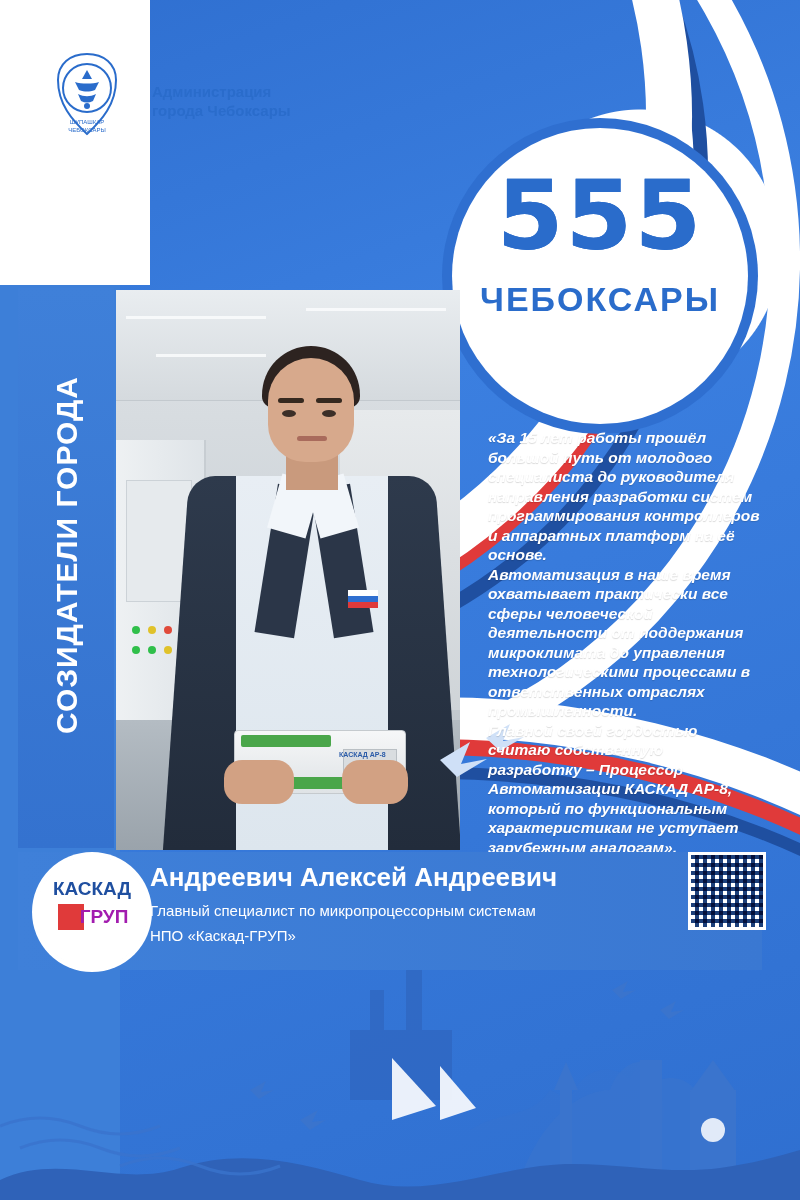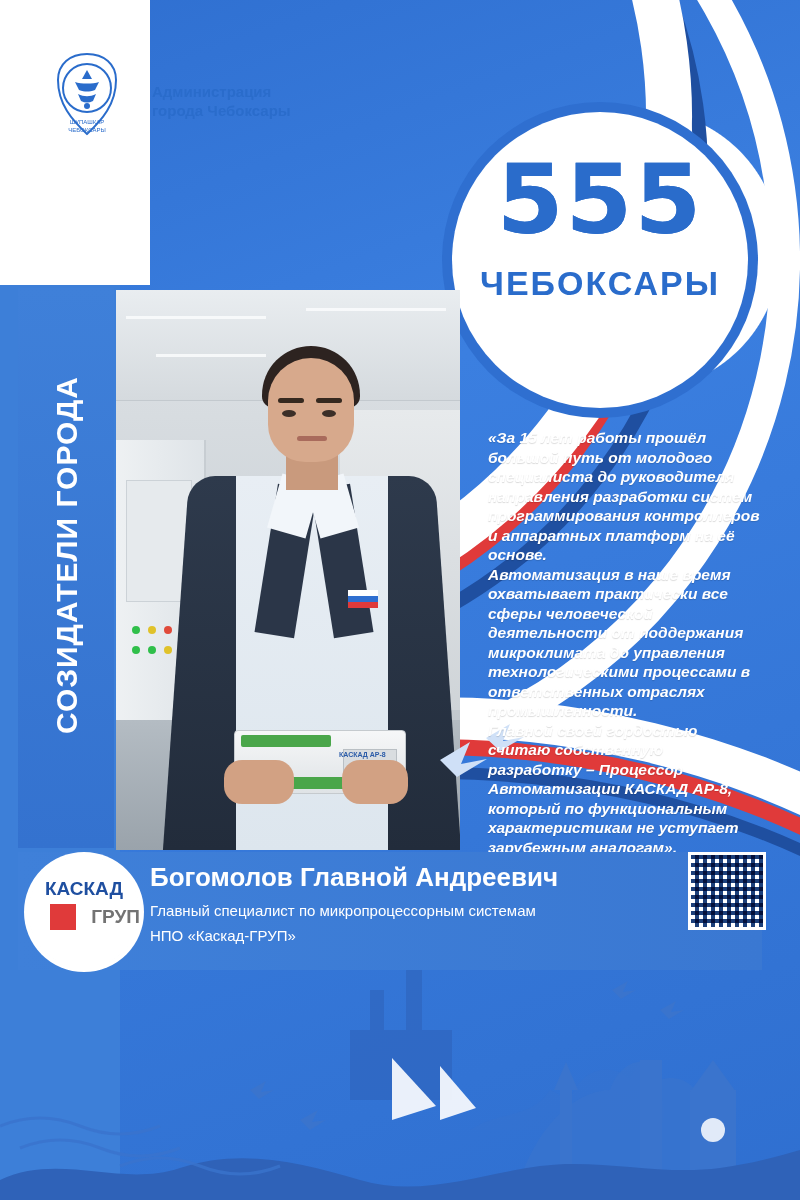--- a/index.html
+++ b/index.html
@@ -121,21 +121,21 @@
     width: 170px;
     color: #2a6ccb;
     font-size: 15px;
     line-height: 19px;
     font-weight: 600;
   }
 
   
   .circle-555 {
     position: absolute;
-    left: 452px; top: 112px;
+    left: 452px; top: 128px;
     width: 296px; height: 296px;
     border-radius: 50%;
     background: #ffffff;
     box-shadow: 0 0 0 10px #2f6fd0;
   }
   .num-555 {
     position: absolute;
     left: 0; top: 38px;
     width: 296px;
     text-align: center;
@@ -331,36 +331,36 @@
 
   
   .name-strip {
     position: absolute;
     left: 18px; top: 852px;
     width: 744px; height: 118px;
     background: linear-gradient(90deg,#3f80d9,#3a78d2);
   }
   .logo-circle {
     position: absolute;
-    left: 28px; top: 856px;
+    left: 36px; top: 856px;
     width: 112px; height: 112px;
     border-radius: 50%;
     background: #ffffff;
     box-shadow: 0 0 0 4px #ffffff;
   }
   .logo-text-top {
     position:absolute; left:0; top:22px; width:112px; text-align:center;
     color:#1f4fa0; font-weight:700; font-size:19px; letter-spacing:0;
   }
   .logo-sq {
     position:absolute; left:22px; top:48px; width:26px; height:26px; background:#e03a3a;
   }
   .logo-text-bot {
-    position:absolute; left:0; top:50px; width:112px; text-align:right;
-    color:#737373; font-weight:700; font-size:19px; padding-left:24px; box-sizing:border-box;
+    position:absolute; left:0; top:50px; width:112px; text-align:center;
+    color:#a21caf; font-weight:700; font-size:19px; padding-left:24px; box-sizing:border-box;
   }
   .person-name {
     position: absolute;
     left: 150px; top: 862px;
     color: #ffffff;
     font-size: 26px;
     font-weight: 700;
   }
   .person-role {
     position: absolute;
@@ -534,18 +534,18 @@
   <div class="quote">«За 15 лет работы прошёл большой путь от молодого специалиста до руководителя направления разработки систем программирования контроллеров и аппаратных платформ на её основе.
 Автоматизация в наше время охватывает практически все сферы человеческой деятельности от поддержания микроклимата до управления технологическими процессами в ответственных отраслях промышленности.
 Главной своей гордостью считаю собственную разработку – Процессор Автоматизации КАСКАД АР-8, который по функциональным характеристикам не уступает зарубежным аналогам».</div>
 
   <div class="name-strip"></div>
   <div class="logo-circle">
     <div class="logo-sq"></div>
     <div class="logo-text-top">КАСКАД</div>
     <div class="logo-text-bot">ГРУП</div>
   </div>
-  <div class="person-name">Богомолов Главной Андреевич</div>
+  <div class="person-name">Андреевич Алексей Андреевич</div>
   <div class="person-role">Главный специалист по микропроцессорным системам
 НПО «Каскад-ГРУП»</div>
   <div class="qr"></div>
 
 </div>
 
 </body></html>

